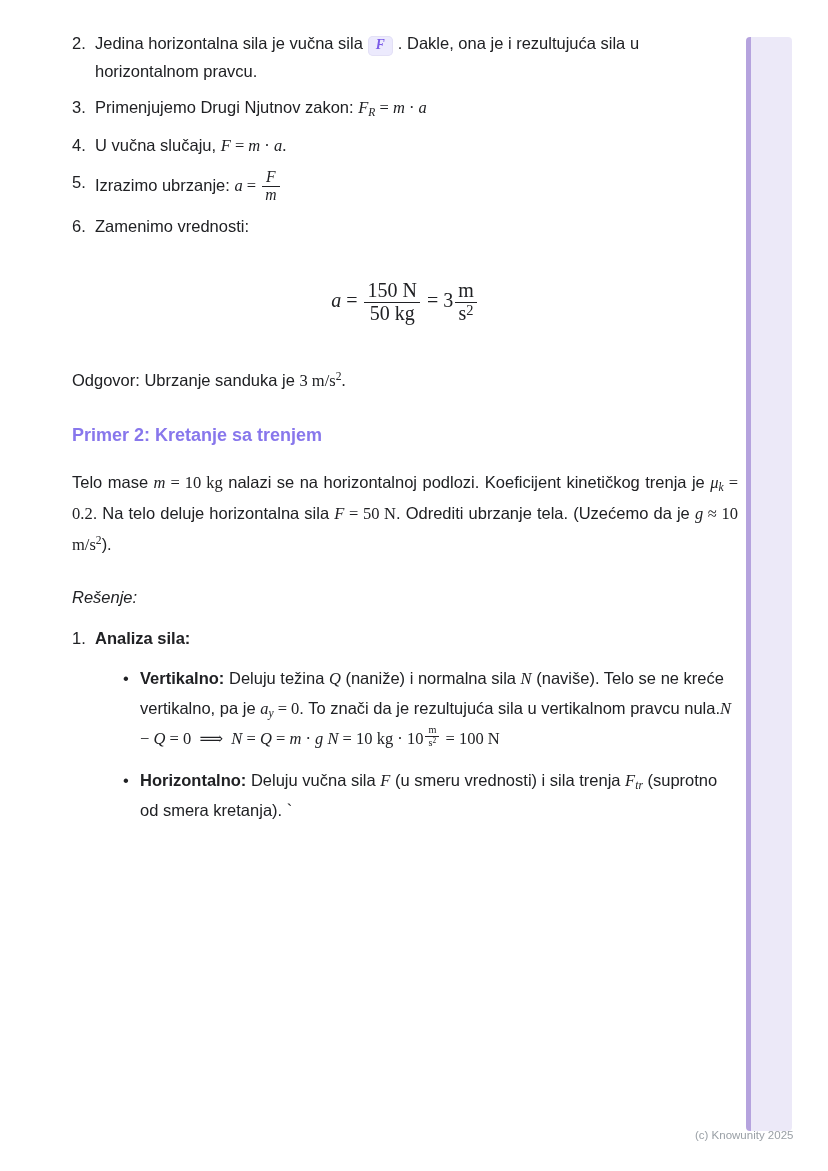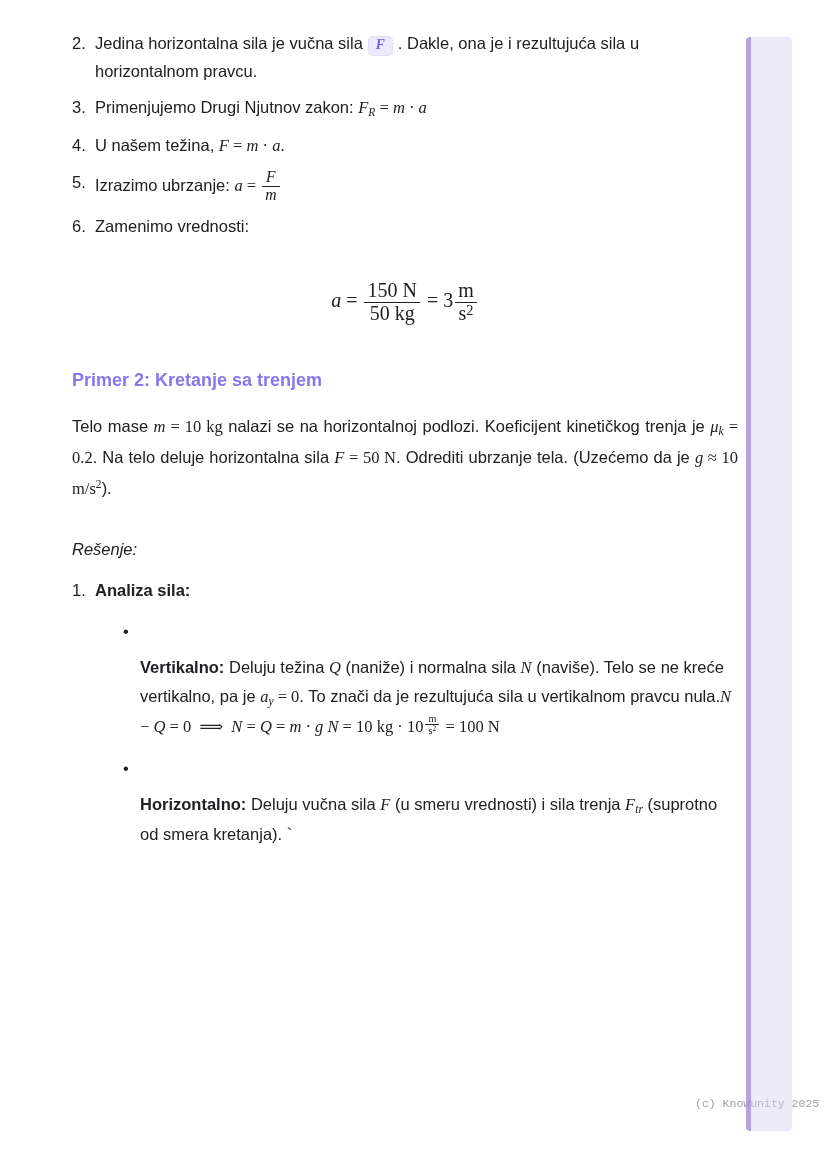--- a/index.html
+++ b/index.html
@@ -32,65 +32,66 @@
   .frac .fd sup{font-size:0.72em;vertical-align:0.35em;}
   
   .display-math{
     text-align:center;font-size:20px;margin:26px 0 28px 0;padding:14px 0;
     font-family:"Liberation Serif","DejaVu Serif",serif;
   }
   .display-math .frac{font-size:1em;}
   .answer{margin:2px 0 26px 0;}
   
   .section-title{color:#8877ec;font-size:18px;font-weight:700;margin:30px 0 20px 0;line-height:1.25;}
-  .problem{ text-align:justify;line-height:1.82;margin-bottom:32px;}
+  .problem{ text-align:justify;line-height:1.82;margin-bottom:24px;}
   .resenje{font-style:italic;margin-bottom:13px;}
   
   .bullet{display:flex;margin:12px 0 12px 28px;line-height:1.8;}
   .bullet .dot{flex:none;width:17px;}
-  .bullet .bullet-body{flex:1;margin-top:36px;}
+  .bullet .bullet-body{flex:1;}
   
   .edge-bar{position:absolute;left:746px;top:37px;width:46px;height:1094px;z-index:5;border-radius:4px;overflow:hidden;display:flex;}
   .edge-bar .line{flex:none;width:5px;background:rgba(168,147,216,0.85);}
   .edge-bar .fill{flex:1;background:rgba(216,208,240,0.48);}
   
-  .footer{position:absolute;left:695px;top:1097px;font-size:11.5px;color:#9aa0a6;z-index:1;font-family:Liberation Mono, monospace;}
+  .footer{position:absolute;left:695px;top:1129px;font-size:11.5px;color:#9aa0a6;z-index:1;}
 </style>
 </head>
 <body>
 
 <div class="content">
 
   <div class="li">
     <span class="num">2.</span>
     <div class="li-body"><span>Jedina horizontalna sila je vučna sila</span><span class="badge">F</span><span>. Dakle, ona je i rezultujuća sila u horizontalnom pravcu.</span></div>
   </div>
 
   <div class="li">
     <span class="num">3.</span>
     <div class="li-body"><span>Primenjujemo Drugi Njutnov zakon: </span><span class="mi">F</span><span class="misub">R</span><span class="mr"> = </span><span class="mi">m</span><span class="mr"> · </span><span class="mi">a</span></div>
   </div>
 
   <div class="li">
     <span class="num">4.</span>
-    <div class="li-body"><span>U našem težina, </span><span class="mi">F</span><span class="mr"> = </span><span class="mi">m</span><span class="mr"> · </span><span class="mi">a</span><span class="mr">.</span></div>
+    <div class="li-body"><span>U vučna slučaju, </span><span class="mi">F</span><span class="mr"> = </span><span class="mi">m</span><span class="mr"> · </span><span class="mi">a</span><span class="mr">.</span></div>
   </div>
 
   <div class="li">
     <span class="num">5.</span>
     <div class="li-body"><span>Izrazimo ubrzanje: </span><span class="mi">a</span><span class="mr"> = </span><span class="frac fi"><span class="fn">F</span><span class="fd">m</span></span></div>
   </div>
 
   <div class="li">
     <span class="num">6.</span>
     <div class="li-body"><span>Zamenimo vrednosti:</span></div>
   </div>
 
   <div class="display-math"><span class="mi">a</span><span class="mr"> = </span><span class="frac"><span class="fn">150 N</span><span class="fd">50 kg</span></span><span class="mr"> = 3</span><span class="frac"><span class="fn">m</span><span class="fd">s<sup>2</sup></span></span></div>
 
+  <div class="answer"><span>Odgovor: Ubrzanje sanduka je </span><span class="mr">3 m/s</span><span class="msup">2</span><span class="mr">.</span></div>
 
   <h2 class="section-title">Primer 2: Kretanje sa trenjem</h2>
 
   <p class="problem"><span>Telo mase </span><span class="mi">m</span><span class="mr"> = 10 kg</span><span> nalazi se na horizontalnoj podlozi. Koeficijent kinetičkog trenja je </span><span class="mi">μ</span><span class="misub">k</span><span class="mr"> = 0.2</span><span>. Na telo deluje horizontalna sila </span><span class="mi">F</span><span class="mr"> = 50 N</span><span>. Odrediti ubrzanje tela. (Uzećemo da je </span><span class="mi">g</span><span class="mr"> ≈ 10 m/s</span><span class="msup">2</span><span>).</span></p>
 
   <p class="resenje">Rešenje:</p>
 
   <div class="li">
     <span class="num">1.</span>
     <div class="li-body">

